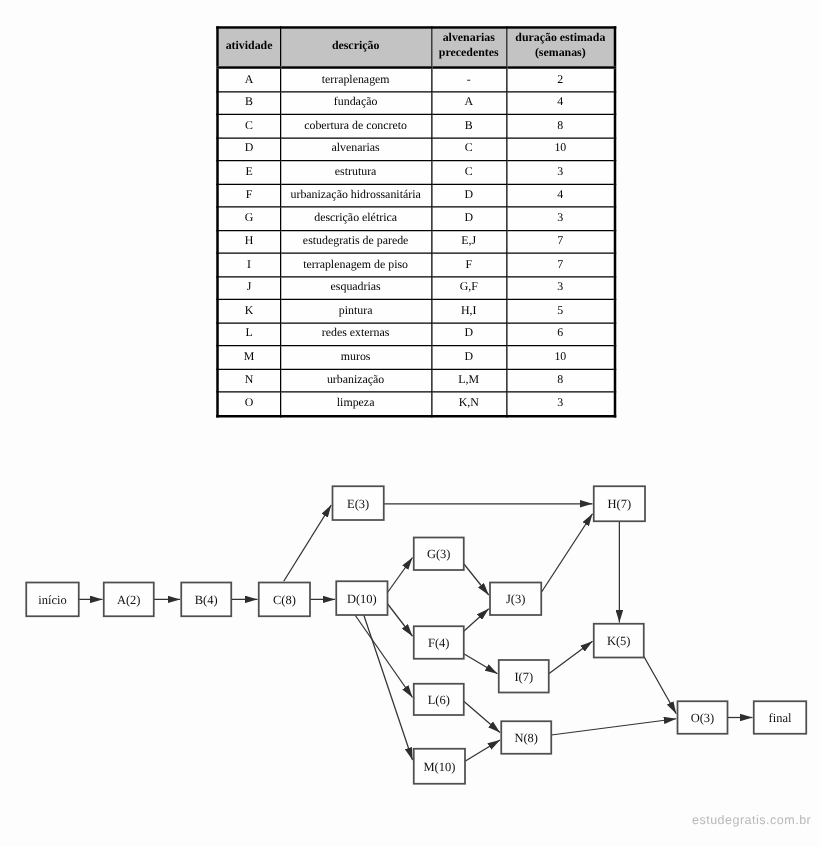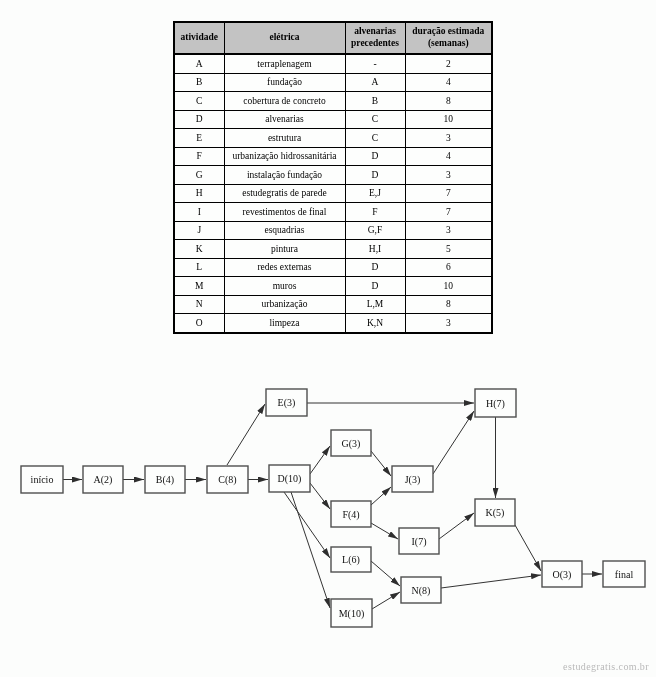--- a/index.html
+++ b/index.html
@@ -56,43 +56,43 @@
   .node-label {
     font-family:"Liberation Serif", serif;
     font-size:10px;
     fill:#111111;
     text-anchor:middle;
   }
 
   
   .watermark {
     position:absolute;
-    right:7px; bottom:5px;
-    font-family:Liberation Serif, serif;
+    right:7px; bottom:15px;
+    font-family:Liberation Sans, sans-serif;
     font-size:10px;
     letter-spacing:0.4px;
     color:var(--watermark-color, #b9b9b9);
   }
 </style>
 </head>
 <body>
 
 <div class="page" style="--header-bg: #c3c3c3; --box-border: #4f4f4f; --line-color: #333333; --watermark-color: #b9b9b9;">
 
   <table class="act-table">
     <colgroup>
       <col style="width:50px">
       <col style="width:121px">
       <col style="width:60px">
       <col style="width:87px">
     </colgroup>
     <thead>
       <tr id="thead-row">
           <th>atividade</th>
-          <th>elétrica</th>
+          <th>descrição</th>
           <th>alvenarias precedentes</th>
           <th>duração estimada (semanas)</th>
         </tr>
     </thead>
     <tbody id="table-body">
         <tr>
           <td>A</td>
           <td>terraplenagem</td>
           <td>-</td>
           <td>2</td>
@@ -122,33 +122,33 @@
           <td>3</td>
         </tr>
         <tr>
           <td>F</td>
           <td>urbanização hidrossanitária</td>
           <td>D</td>
           <td>4</td>
         </tr>
         <tr>
           <td>G</td>
-          <td>instalação fundação</td>
+          <td>descrição elétrica</td>
           <td>D</td>
           <td>3</td>
         </tr>
         <tr>
           <td>H</td>
           <td>estudegratis de parede</td>
           <td>E,J</td>
           <td>7</td>
         </tr>
         <tr>
           <td>I</td>
-          <td>revestimentos de final</td>
+          <td>terraplenagem de piso</td>
           <td>F</td>
           <td>7</td>
         </tr>
         <tr>
           <td>J</td>
           <td>esquadrias</td>
           <td>G,F</td>
           <td>3</td>
         </tr>
         <tr>

